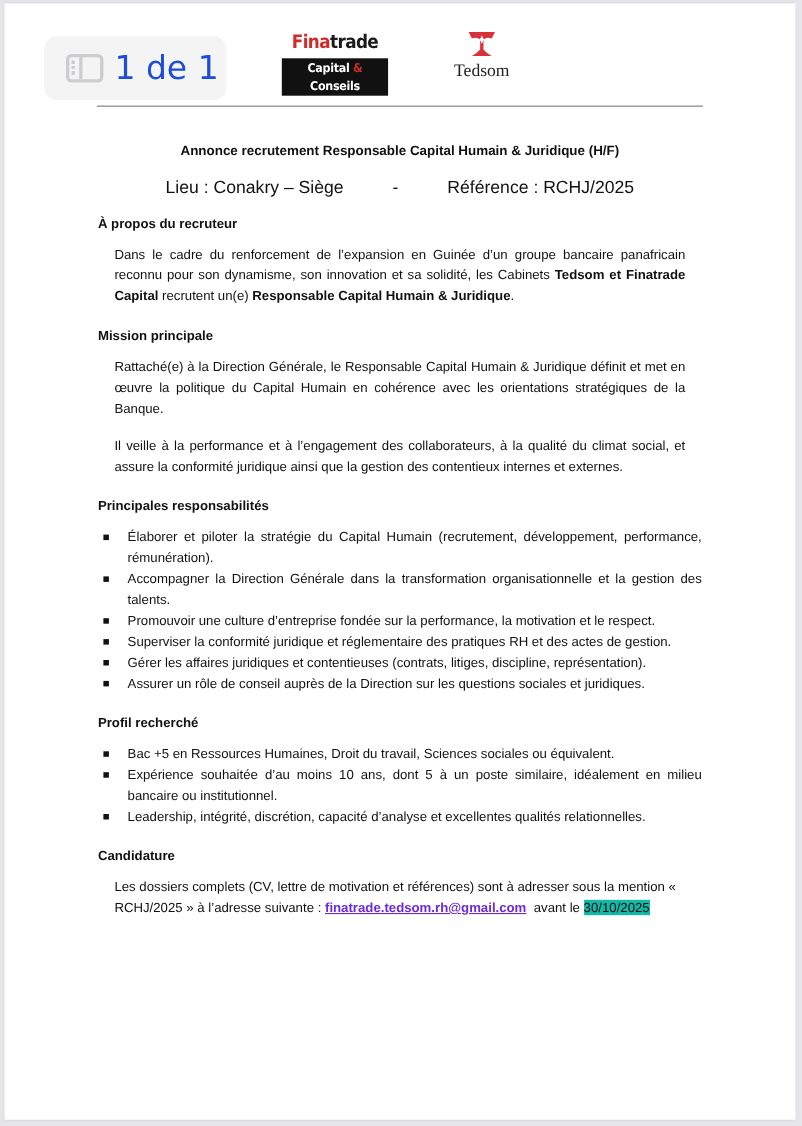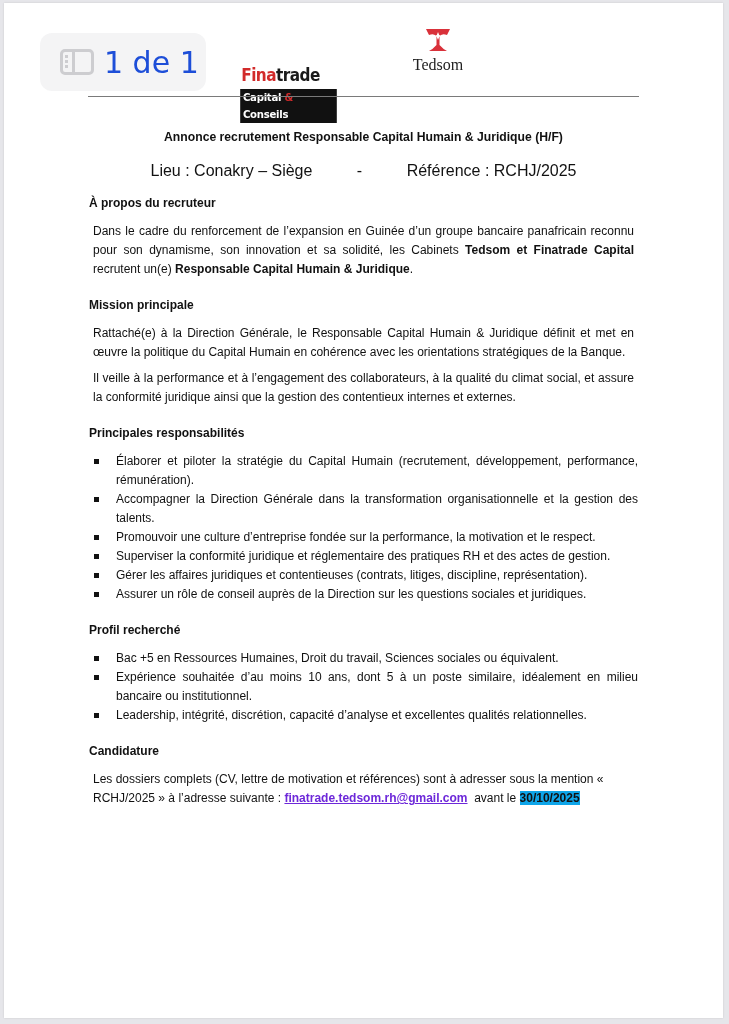--- a/index.html
+++ b/index.html
@@ -14,49 +14,49 @@
   .page-indicator {
     position:absolute; left:40px; top:33px; width:166px; height:58px; border-radius:12px;
     background:rgba(240,240,242,0.75); display:flex; align-items:center; gap:10px; padding-left:20px;
     box-sizing:border-box; color:#1d4ed8; font-size:30px; font-family:"DejaVu Sans", sans-serif;
   }
   .page-indicator .sb-icon { width:34px; height:26px; border:3px solid #cdcdd0; border-radius:5px; box-sizing:border-box; position:relative; }
   .page-indicator .sb-icon::before { content:""; position:absolute; left:9px; top:0; bottom:0; width:3px; background:#cdcdd0; }
   .page-indicator .sb-icon::after { content:""; position:absolute; left:2px; top:3px; width:3px; height:14px;
     background:repeating-linear-gradient(#cdcdd0 0 3px, transparent 3px 5px); }
 
-  .logo-fina { position:absolute; left:236px; top:29px; width:105px; text-align:left;margin-top:36px; }
+  .logo-fina { position:absolute; left:252px; top:29px; width:105px; text-align:center; }
   .logo-fina .name { font-family:"DejaVu Sans", sans-serif; font-weight:bold; font-size:17px; letter-spacing:-0.6px; line-height:20px; transform:scaleX(0.9); }
   .logo-fina .name .red { color:#d22b2b; }
   .logo-fina .name .dark { color:#1a1a1a; }
   .logo-fina .tag { margin-top:4px; background:#111; color:#fff; font-family:"DejaVu Sans", sans-serif; font-weight:bold;
     font-size:11px; line-height:17px; padding:0 3px; letter-spacing:-0.3px; transform:scaleX(0.92); }
   .logo-fina .tag .amp { color:#d22b2b; }
 
   .logo-tedsom { position:absolute; left:396px; top:28px; width:84px; text-align:center; }
   .logo-tedsom svg { display:block; margin:0 auto; }
   .logo-tedsom .name { font-family:"Liberation Serif", serif; font-size:16px; color:#222; line-height:22px; margin-top:2px; }
 
   .rule { position:absolute; left:88px; top:96px; width:551px; height:1px; background:#7a7a7a; }
 
   .doc { position:absolute; left:89px; top:128px; width:549px; font-family:"Liberation Sans", sans-serif; font-size:12px; line-height:19px; color:#111; }
   .title { text-align:center; font-weight:bold; font-size:12.2px; margin:0; }
   .meta { text-align:center; margin-top:14px; font-size:16px; }
   .meta span { display:inline-block; }
   .meta .sep { margin:0 40px; }
   h3 { font-size:12px; font-weight:bold; margin:0; }
-  p { margin:4px; text-align:justify; }
+  p { margin:15px; text-align:justify; }
   .sec { margin-top:17px; }
   .sec h3 + p, .sec h3 + ul { margin-top:9px; }
   .sec p + p { margin-top:7px; }
   ul { list-style:none; margin:0; padding:0; }
   li { position:relative; padding-left:27px; text-align:justify; margin-bottom:0; }
   li::before { content:""; position:absolute; left:5px; top:7px; width:5px; height:5px; background:#111; }
   .link { color:#6d28d9; text-decoration:underline; font-weight:bold; }
-  .hl { background:#0ea5e9; font-weight:bold; }
+  .hl { background:#14b8a6; font-weight:normal; }
 </style>
 </head>
 <body>
 
 <div class="sheet"></div>
 
 <div class="page-indicator">
   <span class="sb-icon"></span>
   <span>1 de 1</span>
 </div>

